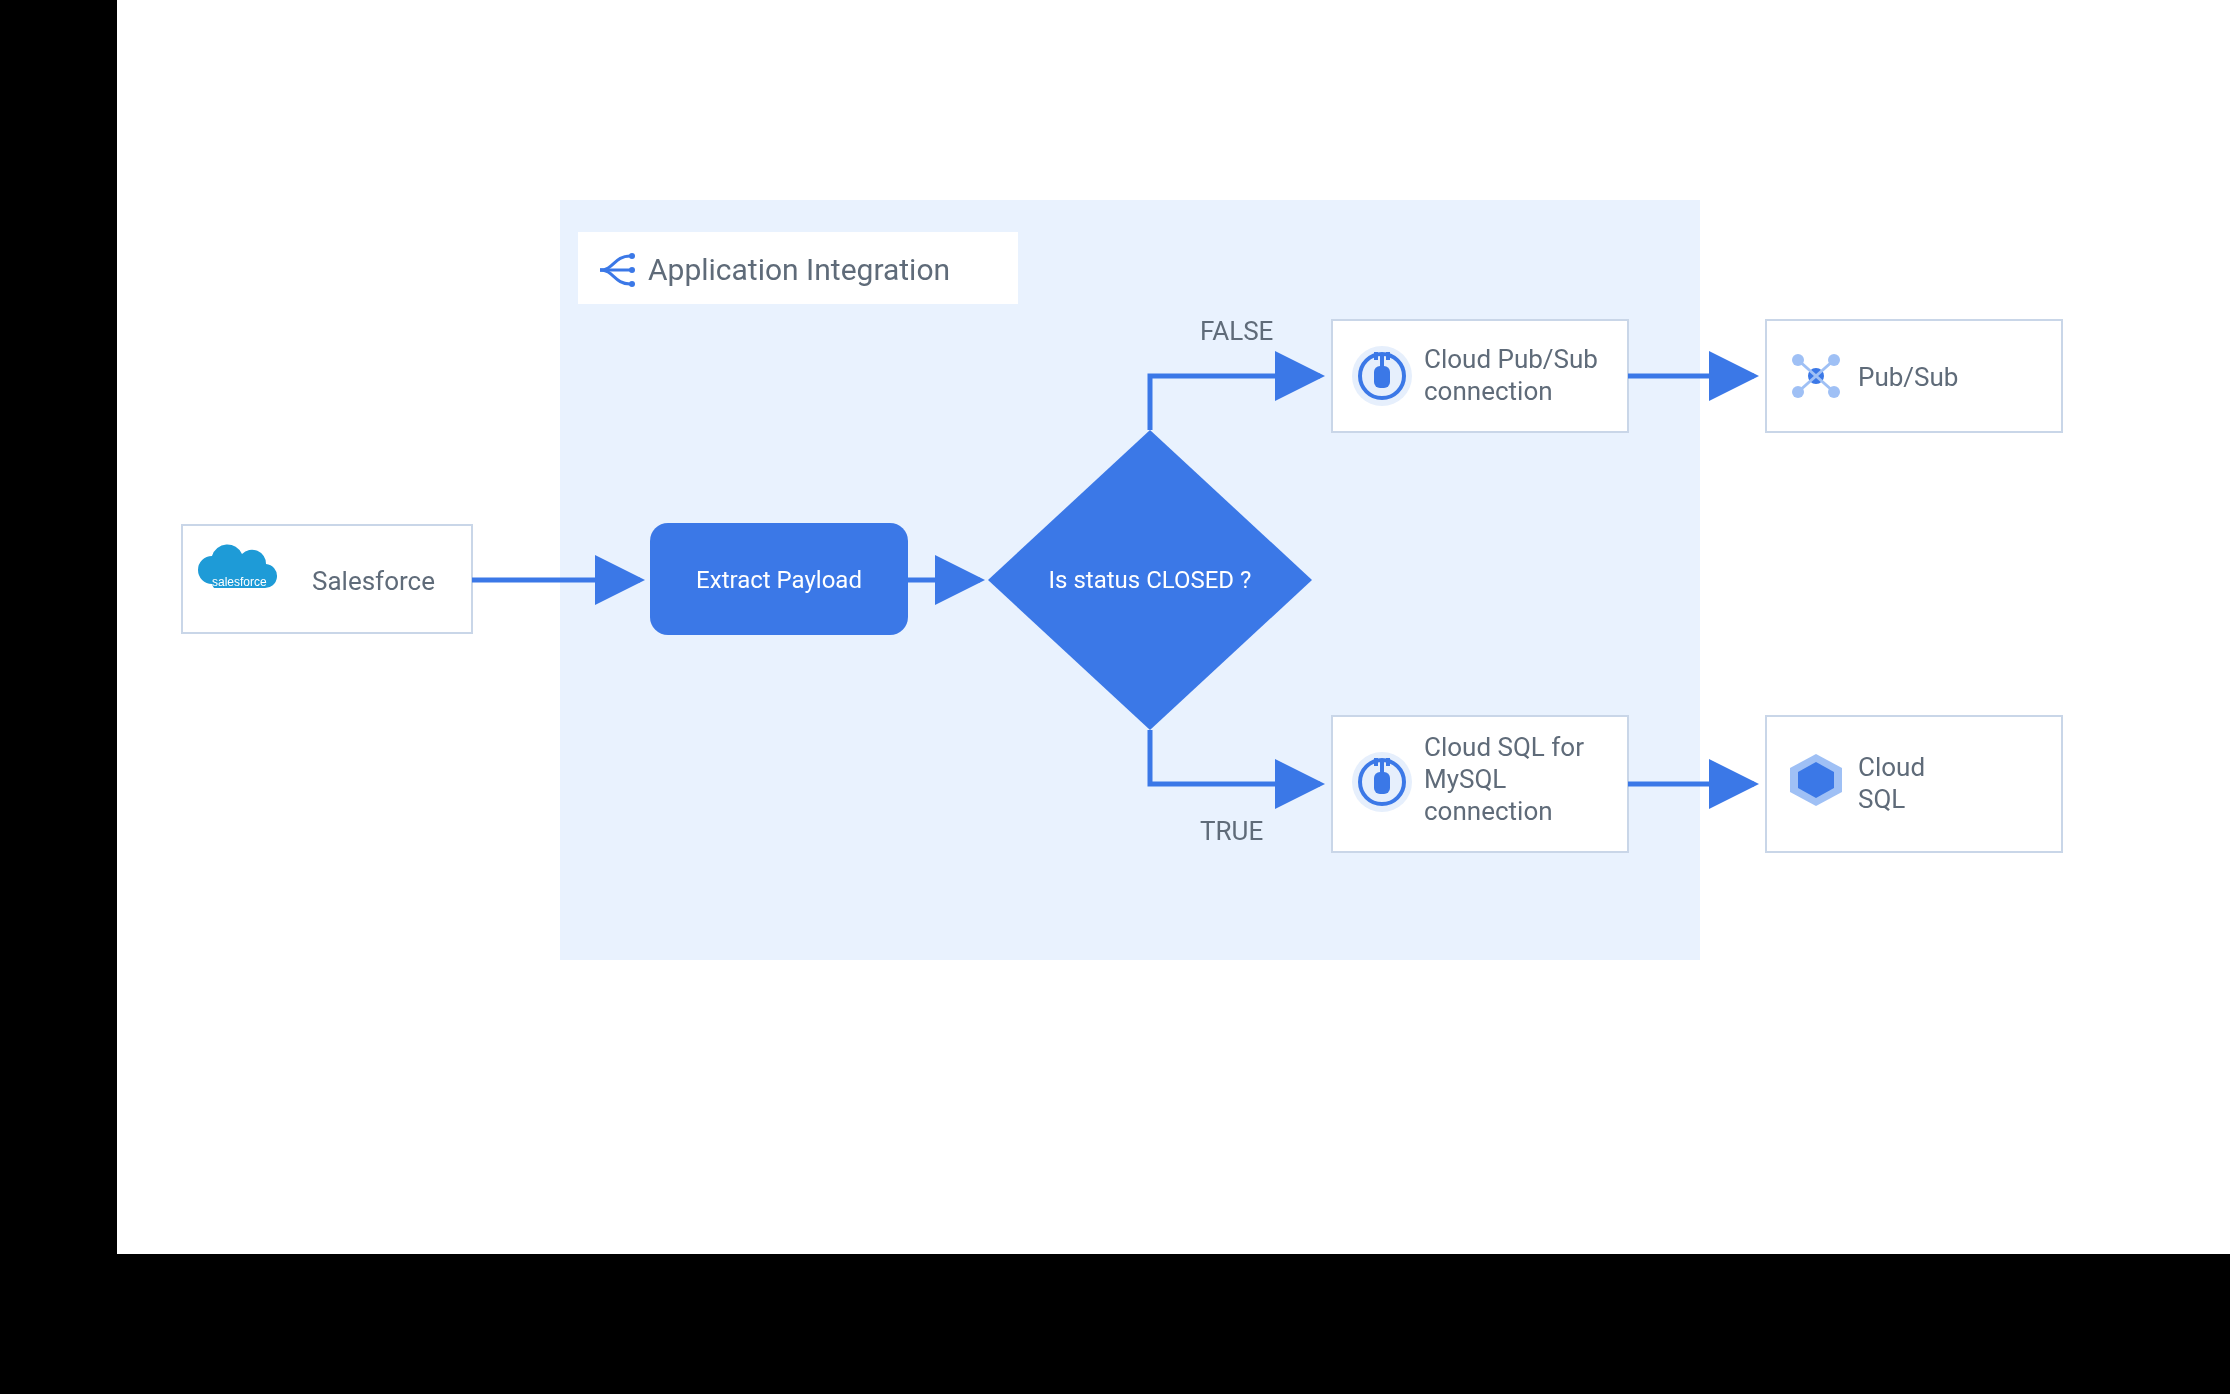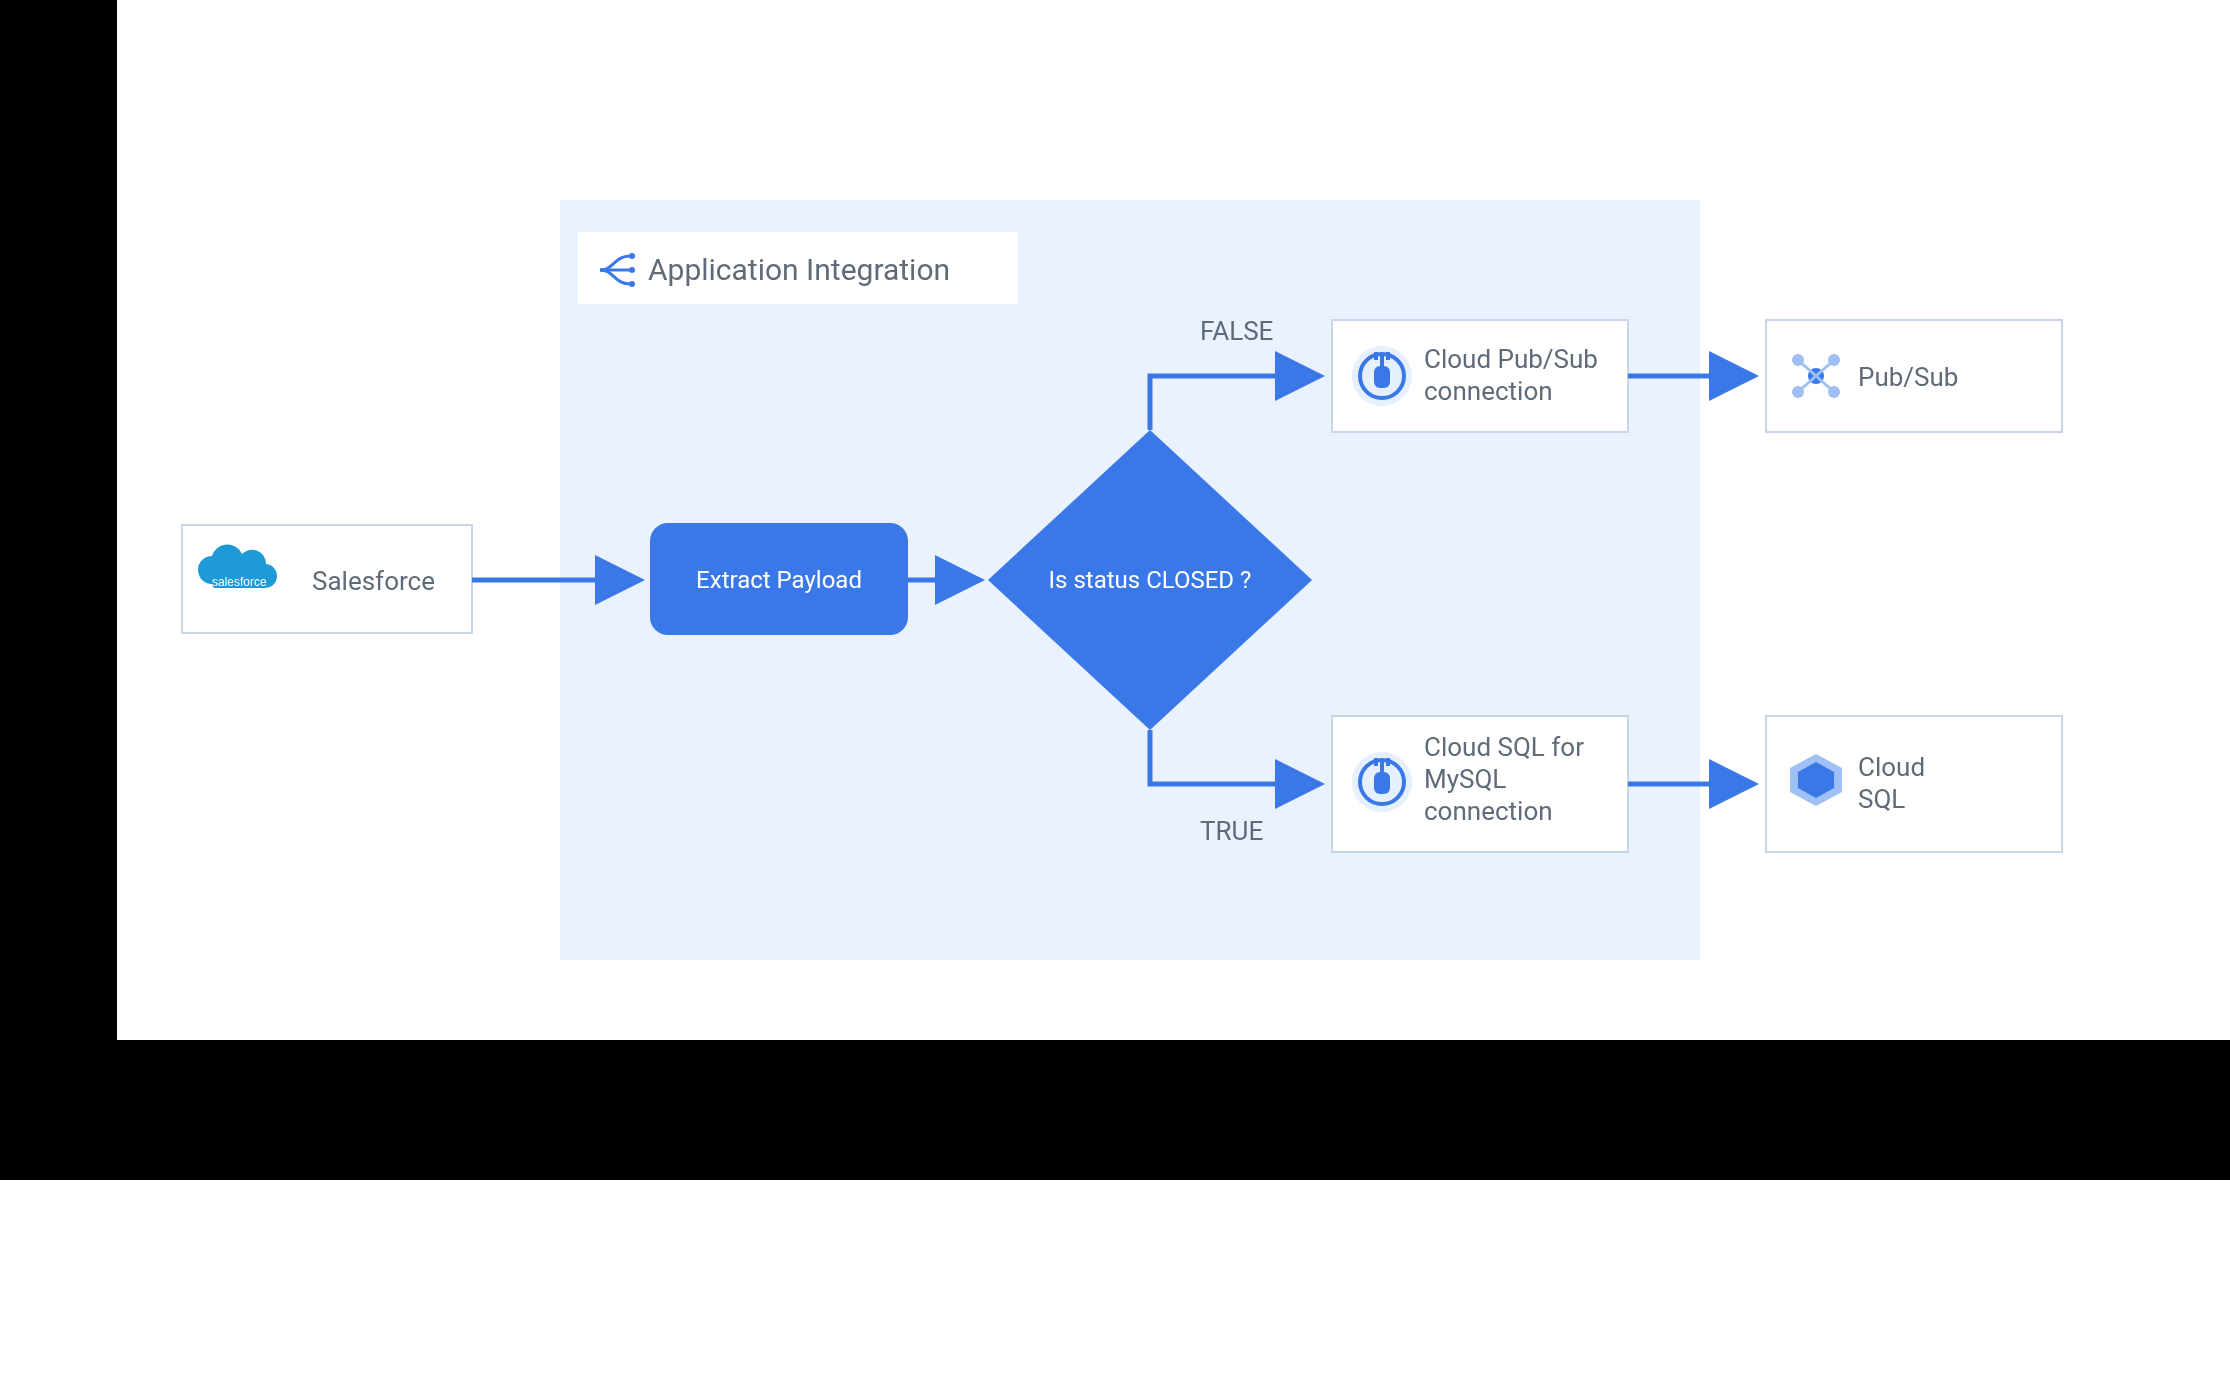--- a/index.html
+++ b/index.html
@@ -1,16 +1,16 @@
 <!DOCTYPE html>
 <html><head>
 <meta charset="utf-8">
 <style>
   html,body{margin:0;padding:0;background:#fff;font-family:Roboto,Arial,sans-serif;}
-  .stage{position:relative;width:2230px;height:1180px;background:#fff;}
+  .stage{position:relative;width:2230px;height:1394px;background:#fff;}
   .blackstrip{position:absolute;left:0;top:0;width:117px;height:1394px;background:#000;}
   .blackbottom{position:absolute;left:0;bottom:0;width:2230px;height:140px;background:#000;}
   svg{position:absolute;left:0;top:0;}
   .node-box{fill:#fff;stroke:#c9d6e8;stroke-width:2;}
   .panel{fill:#e9f2fe;}
   .task{fill:#3b78e7;}
   .diamond{fill:#3b78e7;}
   .arrow{stroke:#3b78e7;stroke-width:5;fill:none;}
   .arrowhead{fill:#3b78e7;}
   .txt{font-family:Roboto,Arial,sans-serif;fill:#5f6b79;font-size:26px;}

